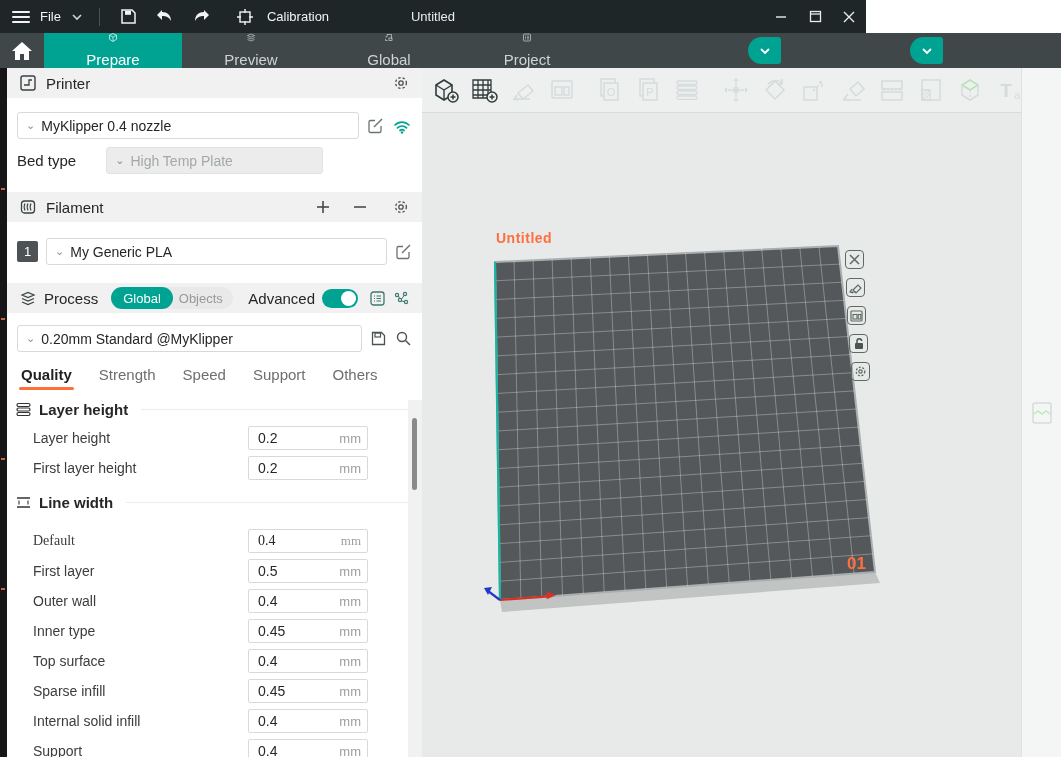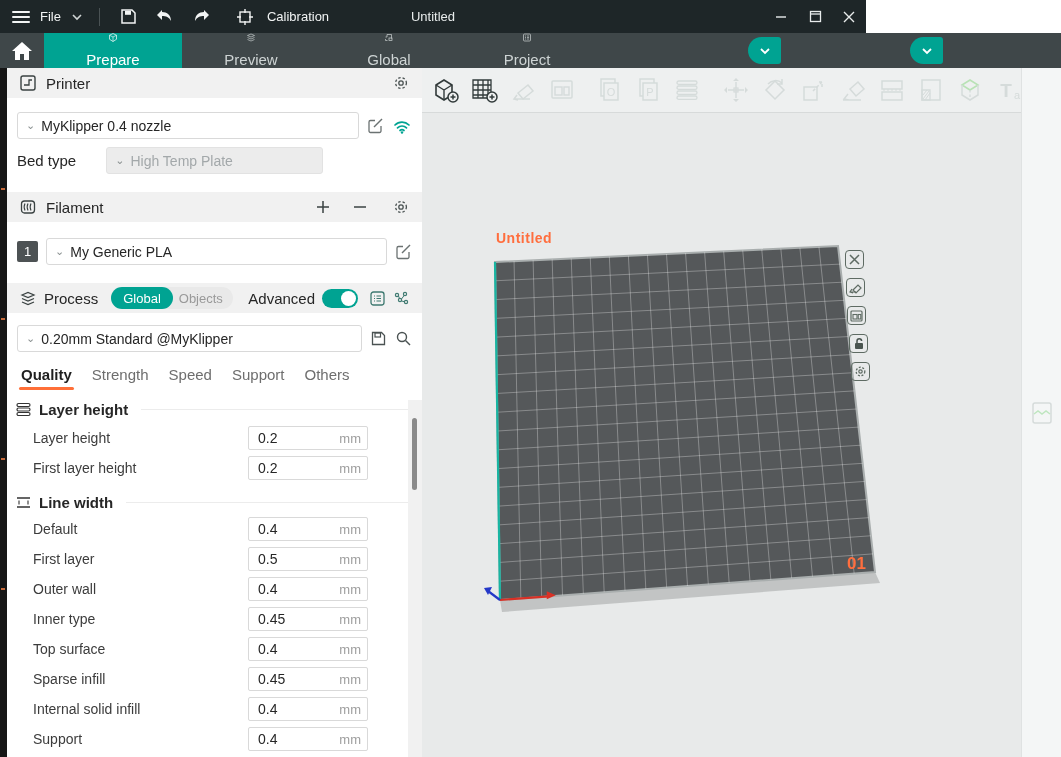--- a/index.html
+++ b/index.html
@@ -45,21 +45,21 @@
   .combo .chev { color:#8a9090; font-size:11px; }
   .combo.disabled { background:#ececec; border-color:#e2e2e2; color:#a3a8aa; }
   .label-inline { font-size:15px; color:#262626; }
   .slot-badge { width:21px; height:21px; background:#4d5254; color:#fff; font-size:13px;
     display:flex; align-items:center; justify-content:center; border-radius:2px; }
   .pill-toggle { display:flex; align-items:center; background:#e9e9e9; border-radius:12px; height:22px; }
   .pill-on { background:#00a392; color:#fff; border-radius:12px; height:22px; display:flex; align-items:center; padding:0 12px; font-size:13px; }
   .pill-off { color:#999; padding:0 10px 0 6px; font-size:13px; }
   .switch { width:36px; height:19px; background:#00a392; border-radius:10px; position:relative; }
   .switch .knob { position:absolute; right:2px; top:2px; width:15px; height:15px; background:#fff; border-radius:50%; }
-  .ptabs { display:flex; gap:20px; margin:14px 0 0 14px; font-size:15px; color:#6e6e6e; }
+  .ptabs { display:flex; gap:27px; margin:14px 0 0 14px; font-size:15px; color:#6e6e6e; }
   .ptab { padding-bottom:7px; position:relative; }
   .ptab.active { color:#1f1f1f; font-weight:bold; }
   .ptab.active::after { content:""; position:absolute; left:-2px; right:-2px; bottom:0; height:3px; background:#ff6f38; border-radius:2px; }
   .sect-head { display:flex; align-items:center; gap:7px; margin:11px 8px 0 8px; }
   .sect-head .t { font-size:15px; font-weight:bold; color:#262626; white-space:nowrap; }
   .sect-head .rule { flex:1; height:1px; background:#ececec; margin-left:6px; }
   .srow { height:30px; display:flex; align-items:center; }
   .srow .lbl { padding-left:26px; font-size:14px; color:#3c3c3c; }
   .inputbox { width:120px; height:24px; border:1px solid #d9d9d9; border-radius:2px; background:#fff;
     display:flex; align-items:center; margin-right:54px; }
@@ -355,21 +355,21 @@
     </div>
 
     <div class="sect-head">
       <svg width="17" height="13" viewBox="0 0 17 13">
           <path d="M2 2h13M2 11h13" stroke="#333" stroke-width="1.3"></path>
           <path d="M4 4.5v4M13 4.5v4" stroke="#333" stroke-width="1.1"></path>
         </svg>
       <span class="t">Line width</span>
         <span class="rule"></span>
     </div>
-    <div class="srow" style="margin-top:3px;">
+    <div class="srow" style="margin-top:15px;font-family:Liberation Serif, serif;">
       <span class="lbl">Default</span>
         <span class="spacer"></span>
       <div class="inputbox">
           <span class="val">0.4</span>
           <span class="unit">mm</span>
         </div>
     </div>
     <div class="srow">
       <span class="lbl">First layer</span>
         <span class="spacer"></span>

